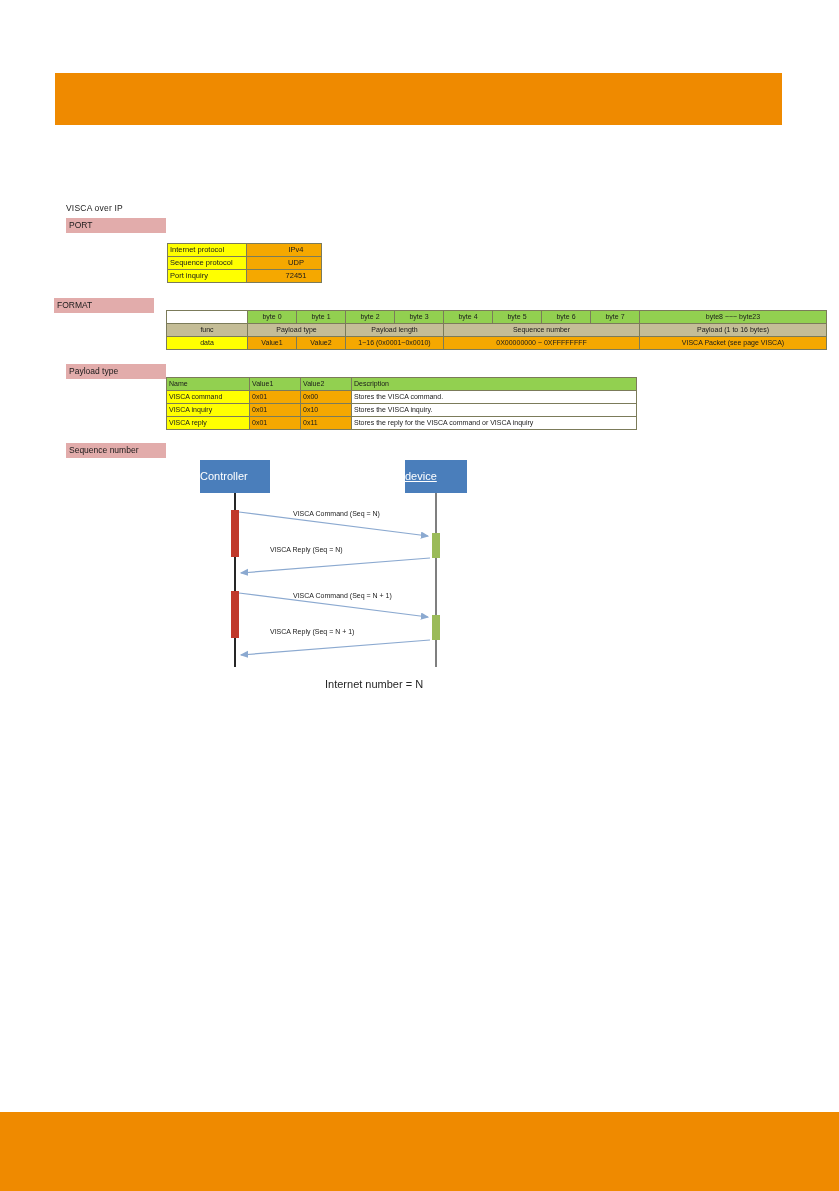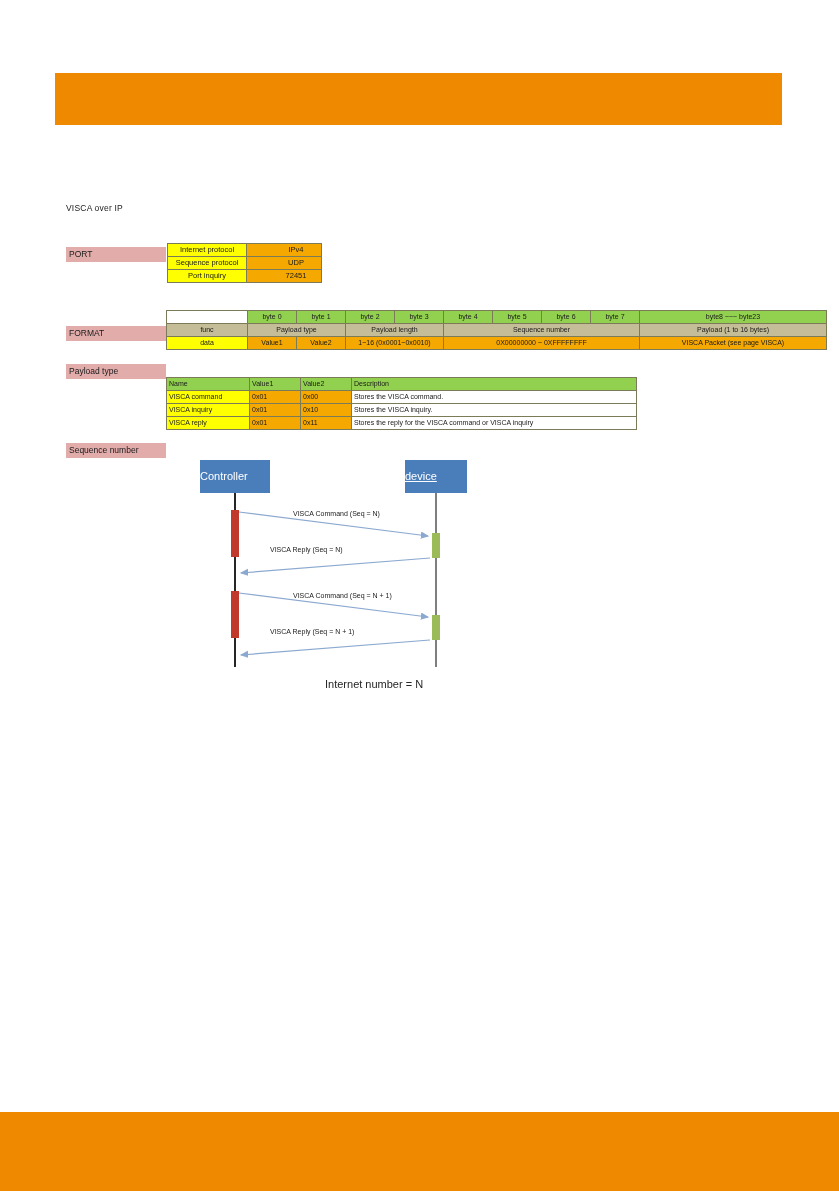--- a/index.html
+++ b/index.html
@@ -48,22 +48,22 @@
     position: absolute;
     height: 15px;
     width: 100px;
     background: #e2acab;
     font-size: 8.5px;
     line-height: 15px;
     padding-left: 3px;
     color: #1a1a1a;
     box-sizing: border-box;
   }
-  .tag-port   { left: 66px; top: 247px; }
-  .tag-format { left: 66px; top: 298px; margin-top: 28px; }
+  .tag-port   { left: 66px; top: 218px; }
+  .tag-format { left: 54px; top: 298px; }
   .tag-ptype  { left: 66px; top: 364px; }
   .tag-seq    { left: 66px; top: 443px; }
 
   
   table {
     border-collapse: collapse;
     position: absolute;
     font-size: 7.5px;
     color: #1a1a1a;
   }
@@ -73,21 +73,21 @@
     font-weight: normal;
     white-space: nowrap;
     line-height: 12px;
     height: 12px;
   }
 
   
   .port-table { left: 167px; top: 243px; }
   .port-table td.k {
     background: #ffff00;
-    text-align: center;
+    text-align: left;
     width: 74px;
   }
   .port-table td.v {
     background: #f5a800;
     text-align: center;
     width: 46px;
     padding-left: 26px;
   }
 
   

